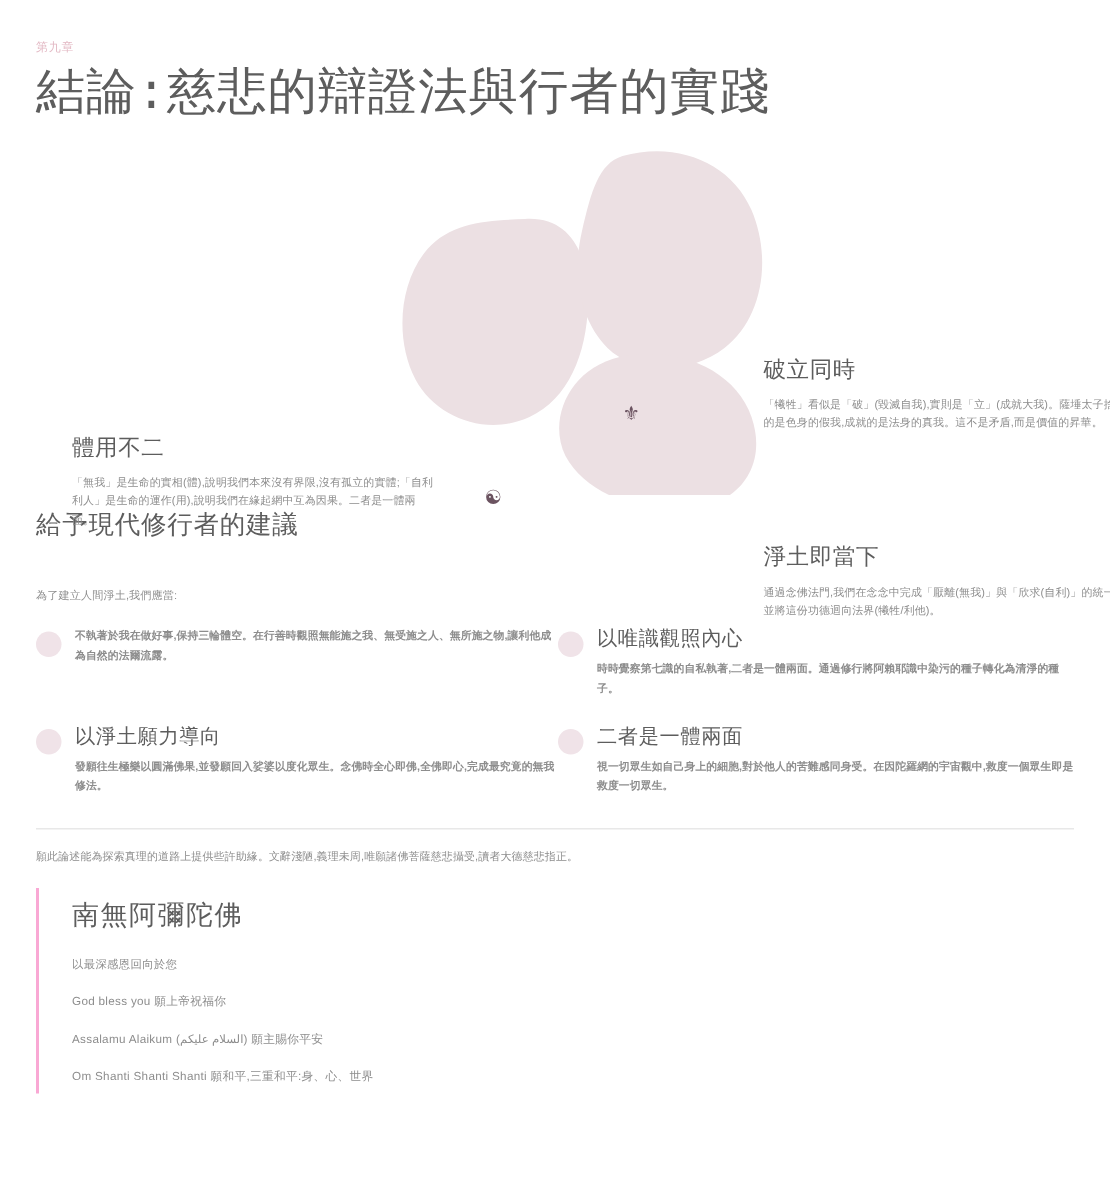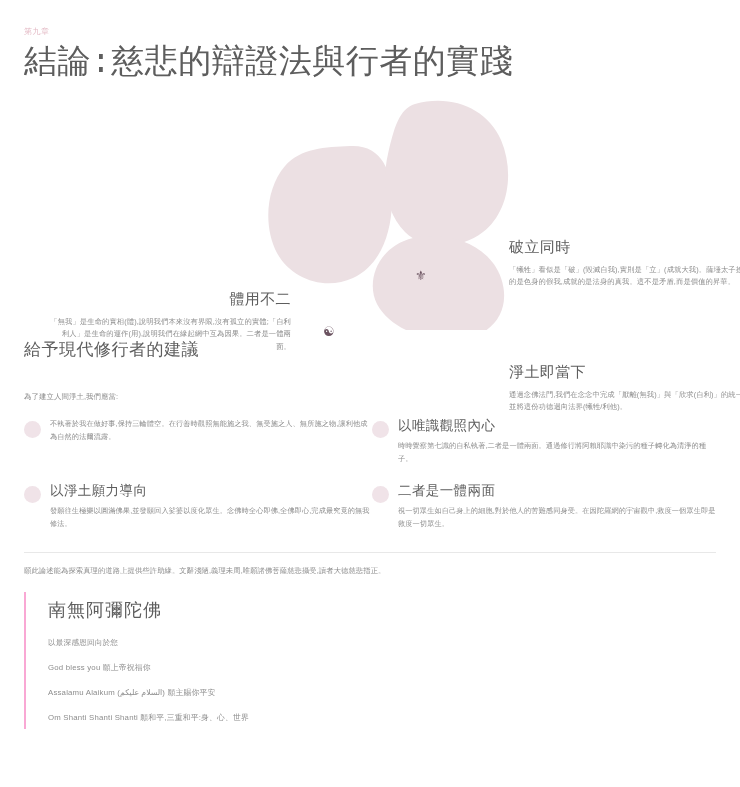--- a/index.html
+++ b/index.html
@@ -70,21 +70,21 @@
     line-height: 1;
     user-select: none;
   }
   .glyph-yinyang { left: 299px; top: 231px; }
   .glyph-lotus   { left: 391px; top: 175px; }
 
   .concept {
     position: absolute;
     width: 243px;
   }
-  .concept-left  { left: 24px;  top: 196px; text-align: right; }
+  .concept-left  { left: 24px;  top: 196px; text-align: left; }
   .concept-tr    { left: 485px; top: 144px; text-align: left; }
   .concept-br    { left: 485px; top: 269px; text-align: left; }
 
   .concept-title {
     font-size: 15px;
     font-weight: 400;
     color: #5d5d5d;
     margin: 0 0 8px 0;
     letter-spacing: 0.4px;
     line-height: 1.2;
@@ -140,20 +140,21 @@
     margin: 0 0 7px 0;
     letter-spacing: 0.4px;
     line-height: 1.15;
   }
   .advice-body {
     font-size: 7.2px;
     line-height: 1.75;
     color: #8d8d8d;
     margin: 0;
     letter-spacing: 0.1px;
+    font-weight: bold;
   }
 
   
   .divider {
     margin-top: 22px;
     height: 1px;
     background: #e8e8e8;
     border: 0;
   }
   .closing-note {

